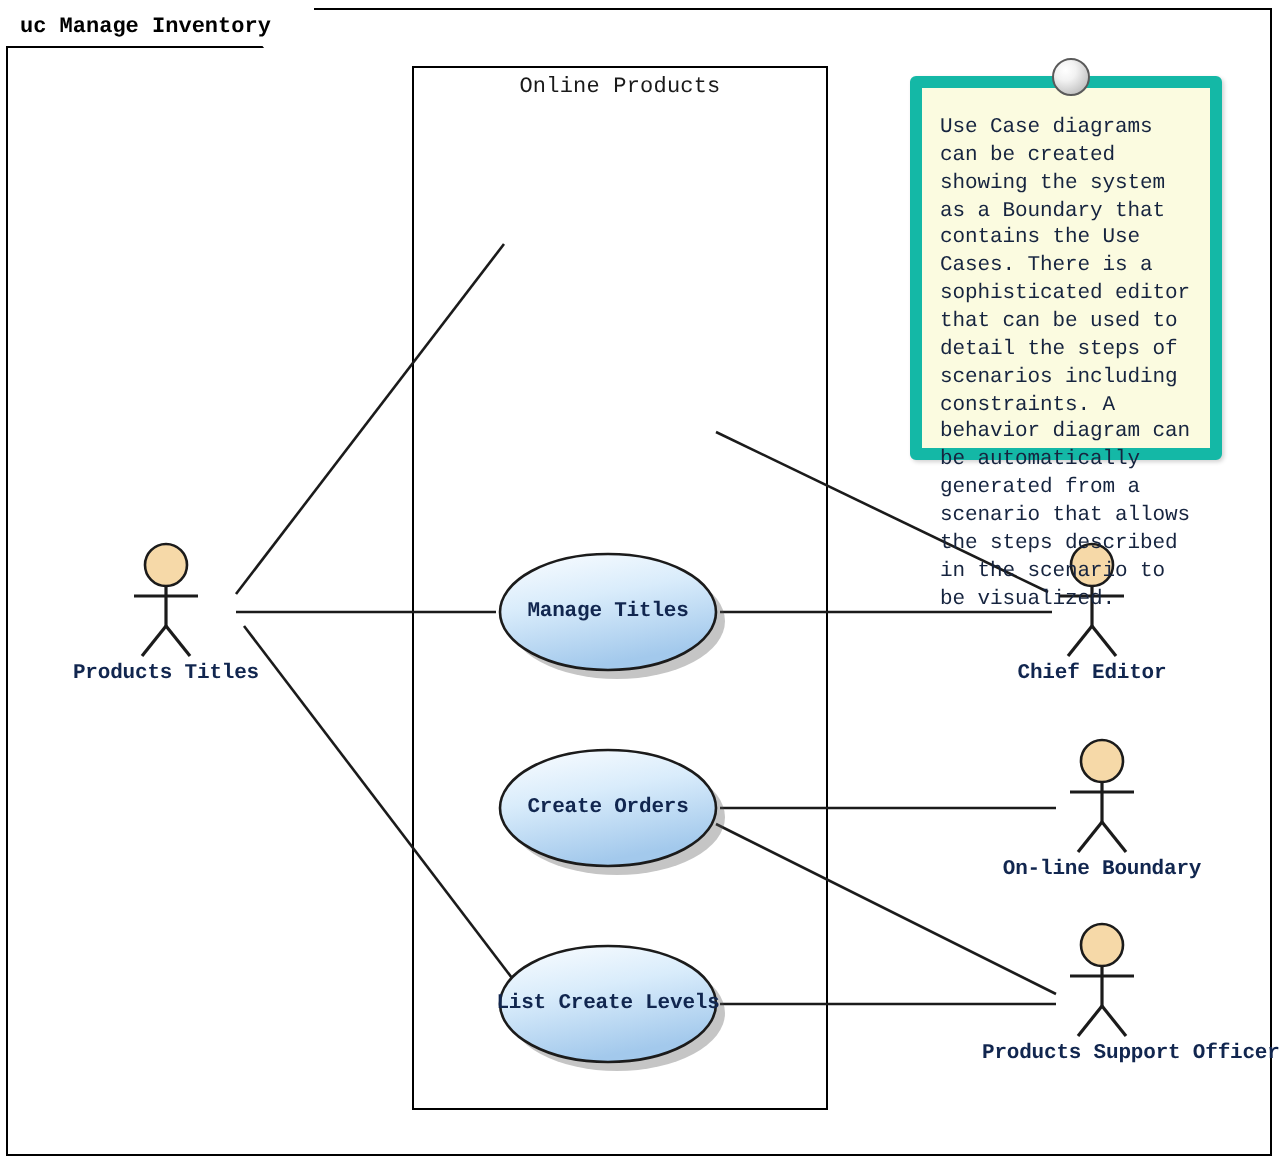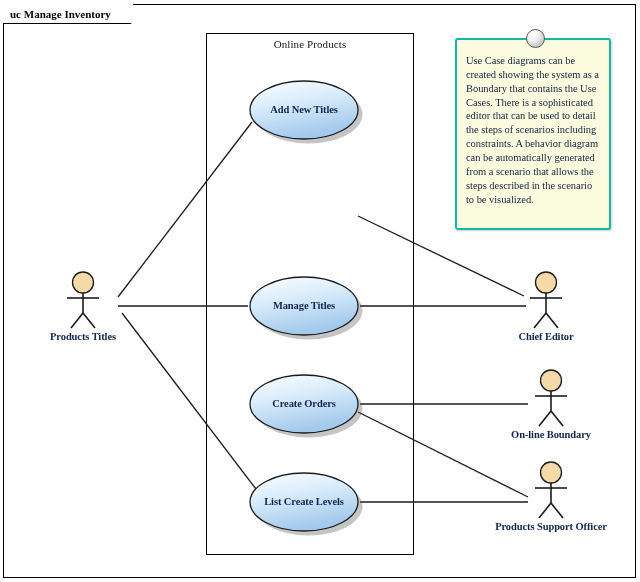--- a/index.html
+++ b/index.html
@@ -5,21 +5,21 @@
   html, body {
     margin: 0;
     padding: 0;
     background: #ffffff;
   }
   #canvas {
     position: relative;
     width: 640px;
     height: 582px;
     background: #ffffff;
-    font-family: Liberation Serif, serif;
+    font-family: Liberation Mono, monospace;
     overflow: hidden;
   }
 
   
   .frame {
     position: absolute;
     left: 3px;
     top: 4px;
     width: 633px;
     height: 574px;
@@ -138,21 +138,21 @@
   }
 
   
   .note {
     position: absolute;
     left: 455px;
     top: 38px;
     width: 156px;
     height: 192px;
     background: #fbfbe0;
-    border: 2px solid #14b8a6;
+    border: 6px solid #14b8a6;
     border-radius: 3px;
     box-sizing: border-box;
     padding: 14px 9px 8px 9px;
     font-size: 10.5px;
     color: #16243f;
     line-height: 1.32;
     letter-spacing: -0.05px;
     box-shadow: 1px 1px 2px rgba(0,0,0,0.18);
   }
   .note-pin {
@@ -196,34 +196,20 @@
       <line x1="360" y1="306" x2="526" y2="306"></line>
 
       <line x1="360" y1="404" x2="528" y2="404"></line>
 
       <line x1="358" y1="412" x2="528" y2="497"></line>
 
       <line x1="360" y1="502" x2="528" y2="502"></line>
     </g>
   </svg>
 
-  <div class="usecase" style="left:248px; top:79px;">
-    <svg width="116" height="66">
-      <defs>
-        <linearGradient id="ucg1" x1="0" y1="0" x2="0.35" y2="1">
-          <stop offset="0%" stop-color="#fbfdff"></stop>
-          <stop offset="45%" stop-color="#d9ecfb"></stop>
-          <stop offset="100%" stop-color="#a3c9ec"></stop>
-        </linearGradient>
-      </defs>
-      <ellipse cx="58" cy="33" rx="54" ry="29" fill="rgba(90,90,90,0.35)" transform="translate(2.5,2.5)"></ellipse>
-      <ellipse cx="56" cy="31" rx="54" ry="29" fill="url(#ucg1)" stroke="#1b1b1b" stroke-width="1.3"></ellipse>
-    </svg>
-    <div class="usecase-label">Add New Titles</div>
-  </div>
 
 
   <div class="usecase" style="left:248px; top:373px;">
     <svg width="116" height="66">
       <defs>
         <linearGradient id="ucg4" x1="0" y1="0" x2="0.35" y2="1">
           <stop offset="0%" stop-color="#fbfdff"></stop>
           <stop offset="45%" stop-color="#d9ecfb"></stop>
           <stop offset="100%" stop-color="#a3c9ec"></stop>
         </linearGradient>

